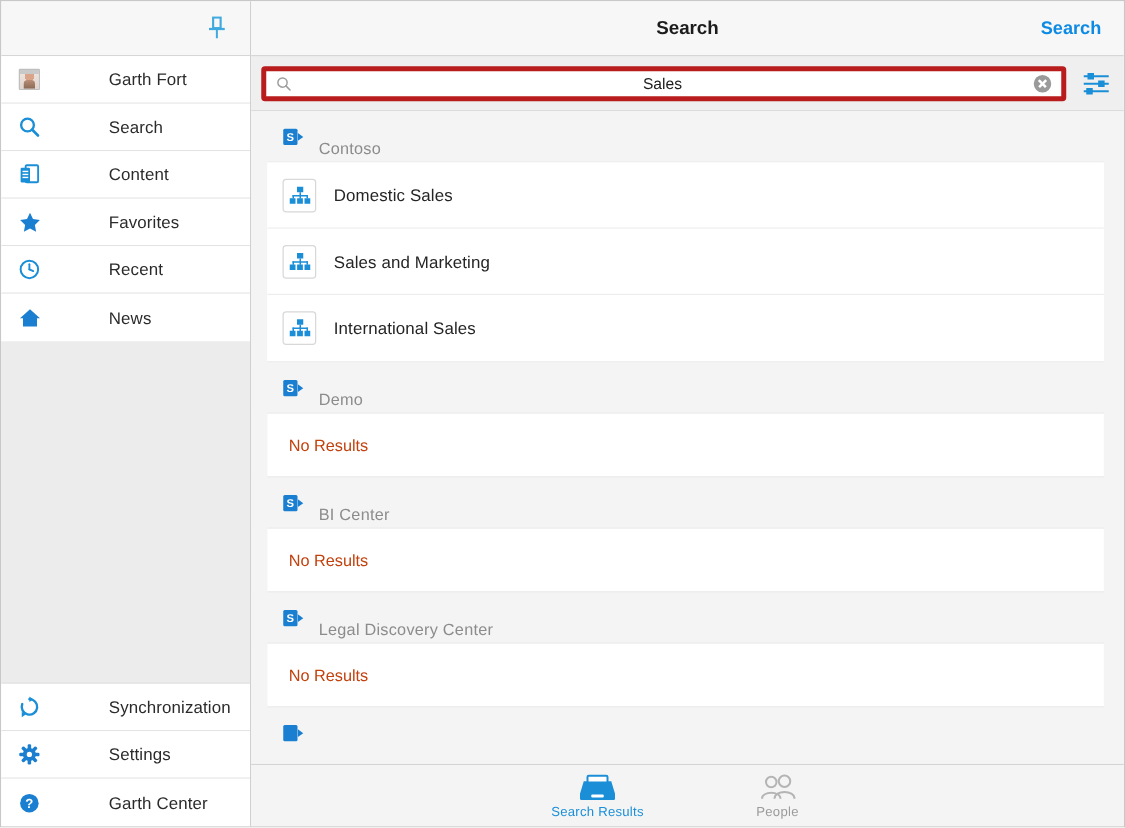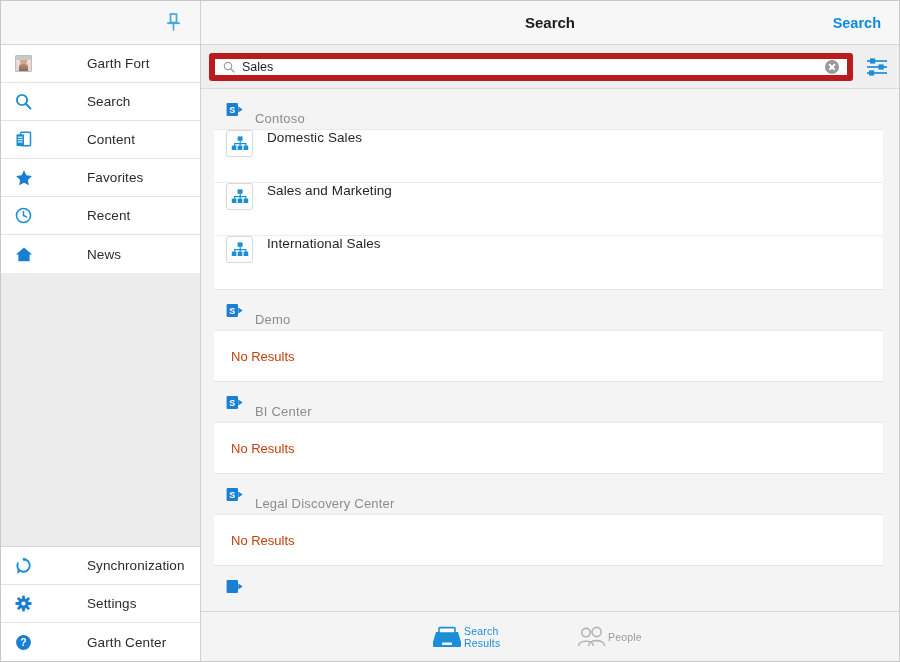--- a/index.html
+++ b/index.html
@@ -156,27 +156,28 @@
     border-bottom: 1px solid #dcdcdc;
     display: flex;
     align-items: center;
     padding: 0 6px 0 8px;
     gap: 8px;
   }
   .search-field {
     flex: 1 1 auto;
     height: 28px;
     background: #ffffff;
-    border: 6px solid #b91c1c;
+    border: 4px solid #b91c1c;
     border-radius: 3px;
     display: flex;
     align-items: center;
     padding: 0 8px;
     gap: 7px;
     min-width: 0;
+    text-align: center;
   }
   .search-value {
     flex: 1 1 auto;
     font-size: 12.5px;
     color: #1d1d1d;
     white-space: nowrap;
     overflow: hidden;
   }
   .clear-btn {
     width: 14px; height: 14px;
@@ -227,20 +228,21 @@
   }
   .card {
     background: #ffffff;
     margin: 0 16px 0 13px;
     border-top: 1px solid #e9e9e9;
     border-bottom: 1px solid #e4e4e4;
   }
   .result-row {
     height: 53px;
     display: flex;
+    align-items: center;
     padding-left: 12px;
     gap: 14px;
     border-bottom: 1px solid #ededed;
     cursor: pointer;
     background: #fff;
   }
   .result-row:last-child { border-bottom: none; }
   .result-label {
     font-size: 13.5px;
     color: #252525;
@@ -278,21 +280,21 @@
     background: #f4f4f4;
     border-top: 1px solid #d4d4d4;
     display: flex;
     align-items: center;
     justify-content: center;
     gap: 52px;
   }
   .tab {
     width: 92px;
     display: flex;
-    flex-direction: row;
+    flex-direction: column;
     align-items: center;
     gap: 2px;
     cursor: pointer;
   }
   .tab-label { font-size: 10.5px; letter-spacing: 0.2px; }
   .tab.active .tab-label { color: #1a8fd8; }
   .tab.inactive .tab-label { color: #9b9b9b; }
   .tab-icon { height: 24px; display: flex; align-items: flex-end; }
 </style>
 </head>

